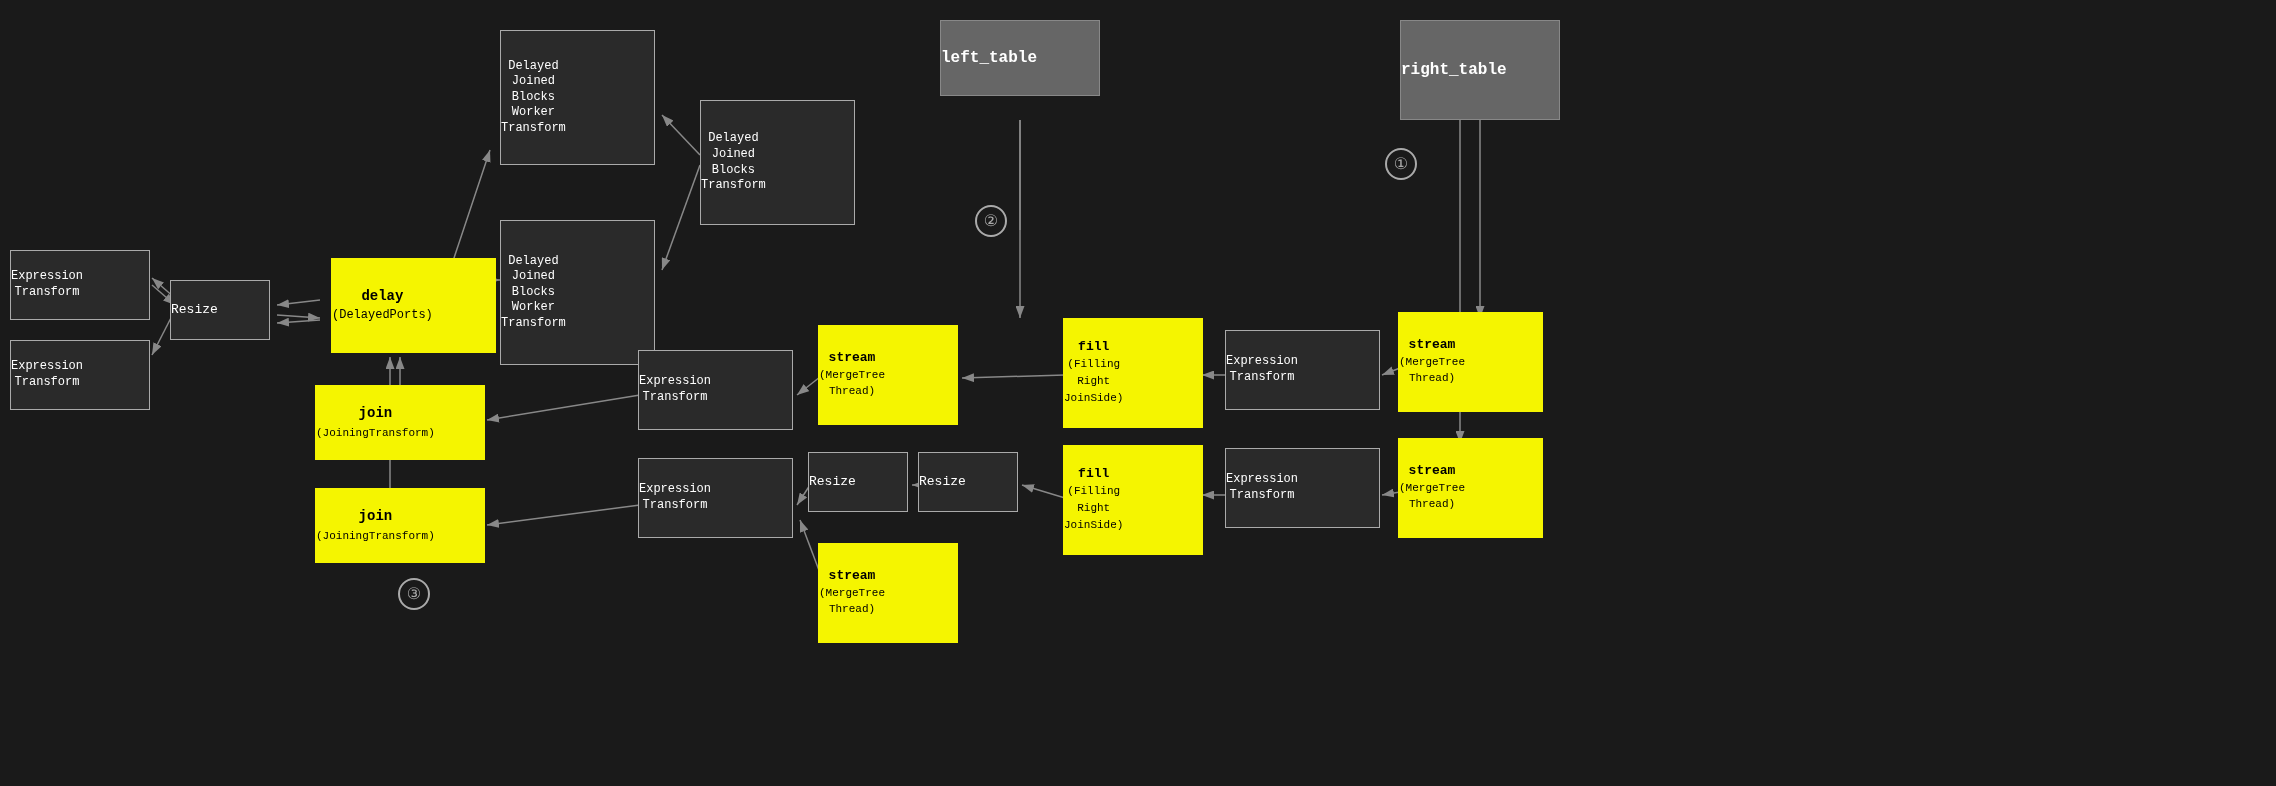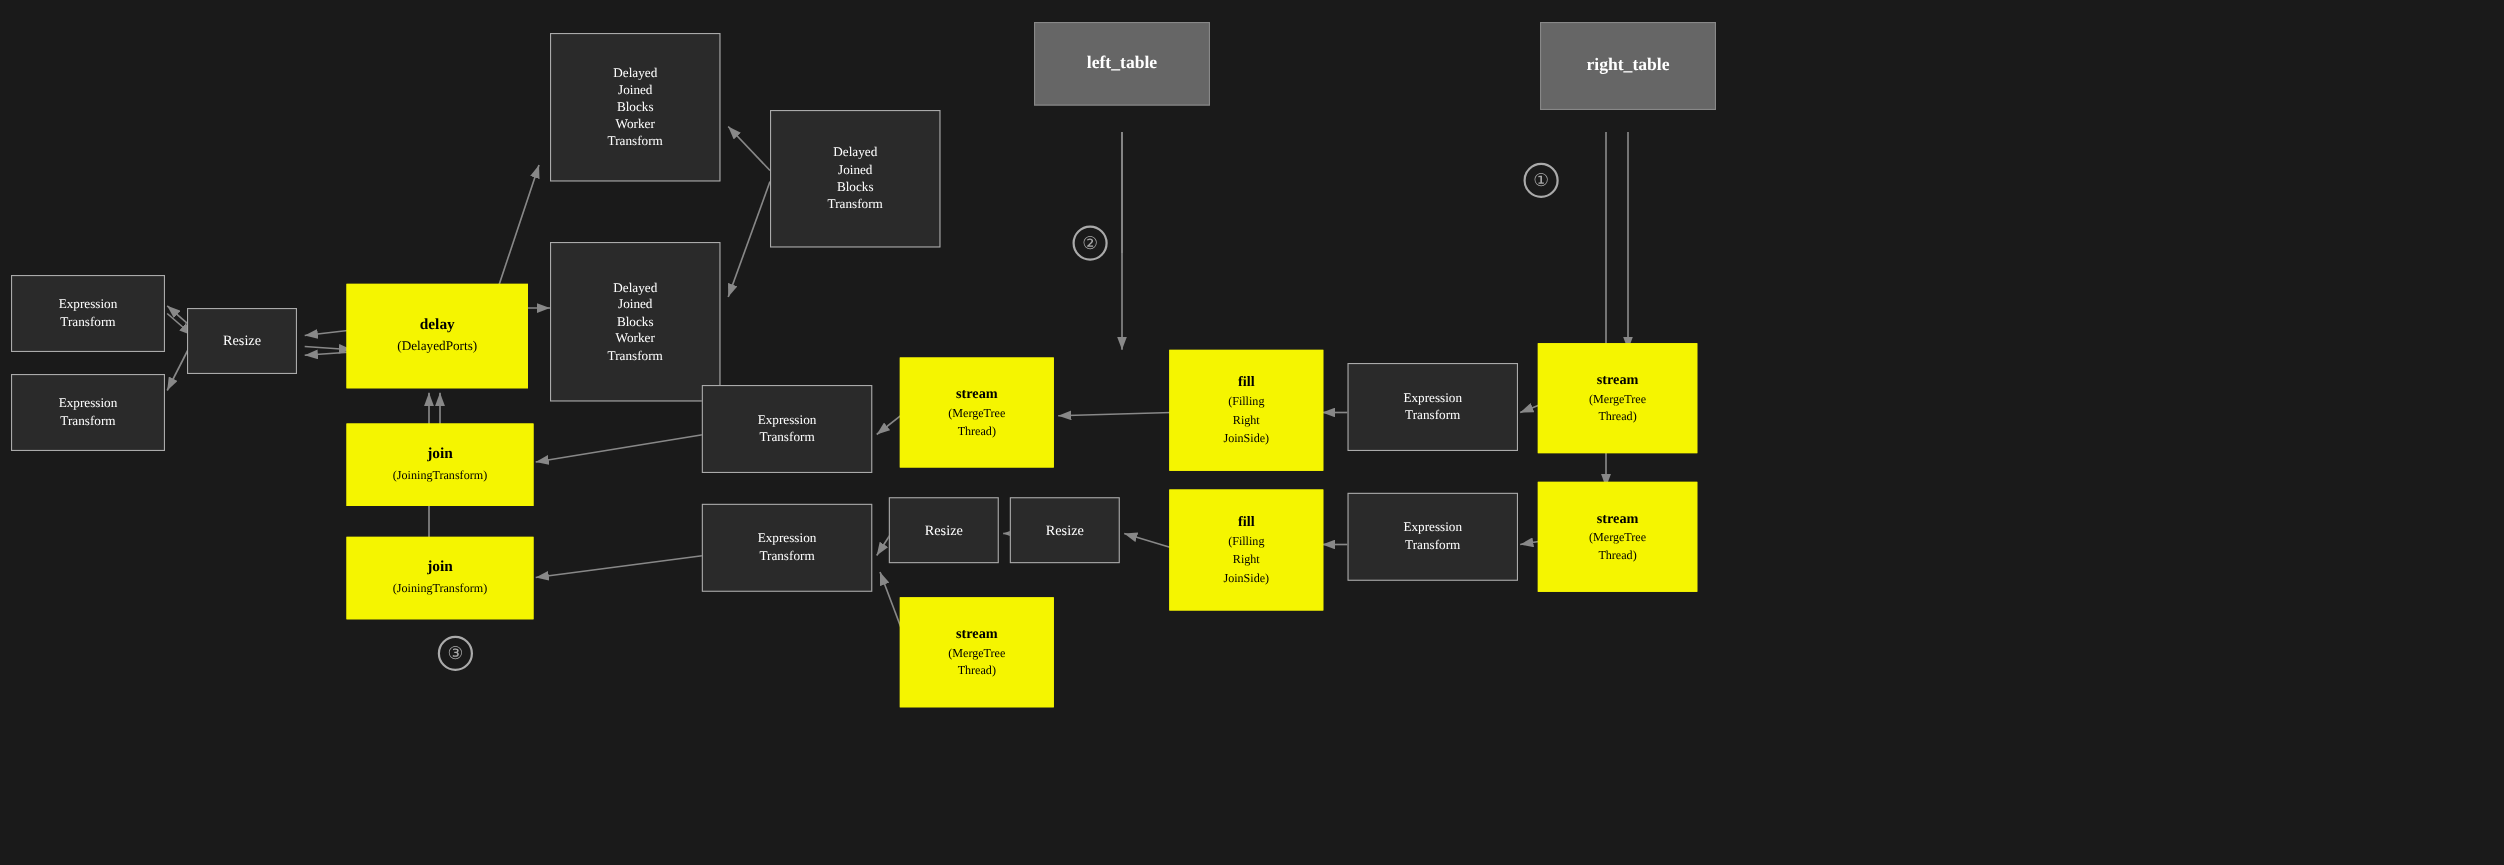--- a/index.html
+++ b/index.html
@@ -10,26 +10,25 @@
       overflow: hidden;
       font-family: 'Courier New', monospace;
       position: relative;
     }
 
     .node {
       position: absolute;
       border: 1.5px solid #aaa;
       display: flex;
       align-items: center;
-      justify-content: center;
+      justify-content: flex-start;
       text-align: center;
       font-size: 13px;
       color: #fff;
       line-height: 1.3;
-      font-family: Liberation Serif, serif;
     }
 
     .node-yellow {
       background: #f5f500;
       color: #000;
       font-weight: bold;
       border-color: #f5f500;
     }
 
     .node-dark {
@@ -137,21 +136,21 @@
 
   <line x1="700" y1="165" x2="662" y2="270" marker-end="url(#arrowhead)"></line>
 
   <line x1="1020" y1="120" x2="1020" y2="230"></line>
 </svg>
 
 <div class="node node-gray" style="left:940px; top:20px; width:160px; height:76px;">
   <span>left_table</span>
 </div>
 
-<div class="node node-gray" style="left:1400px; top:20px; width:160px; height:80px;">
+<div class="node node-gray" style="left:1400px; top:20px; width:160px; height:100px;">
   <span>right_table</span>
 </div>
 
 <div class="node node-dark" style="left:500px; top:30px; width:155px; height:135px; font-size:12px;">
   <span>Delayed<br>Joined<br>Blocks<br>Worker<br>Transform</span>
 </div>
 
 <div class="node node-dark" style="left:700px; top:100px; width:155px; height:125px; font-size:12px;">
   <span>Delayed<br>Joined<br>Blocks<br>Transform</span>
 </div>
@@ -165,21 +164,21 @@
 </div>
 
 <div class="node node-dark" style="left:10px; top:340px; width:140px; height:70px; font-size:12px;">
   <span>Expression<br>Transform</span>
 </div>
 
 <div class="node node-dark" style="left:170px; top:280px; width:100px; height:60px; font-size:13px;">
   <span>Resize</span>
 </div>
 
-<div class="node node-yellow" style="left:315px; top:258px; width:165px; height:95px; font-size:14px; font-weight:bold;">
+<div class="node node-yellow" style="left:331px; top:258px; width:165px; height:95px; font-size:14px; font-weight:bold;">
   <span>delay<br><span style="font-size:12px; font-weight:normal;">(DelayedPorts)</span></span>
 </div>
 
 <div class="node node-yellow" style="left:315px; top:385px; width:170px; height:75px; font-size:14px; font-weight:bold;">
   <span>join<br><span style="font-size:11px; font-weight:normal;">(JoiningTransform)</span></span>
 </div>
 
 <div class="node node-yellow" style="left:315px; top:488px; width:170px; height:75px; font-size:14px; font-weight:bold;">
   <span>join<br><span style="font-size:11px; font-weight:normal;">(JoiningTransform)</span></span>
 </div>

